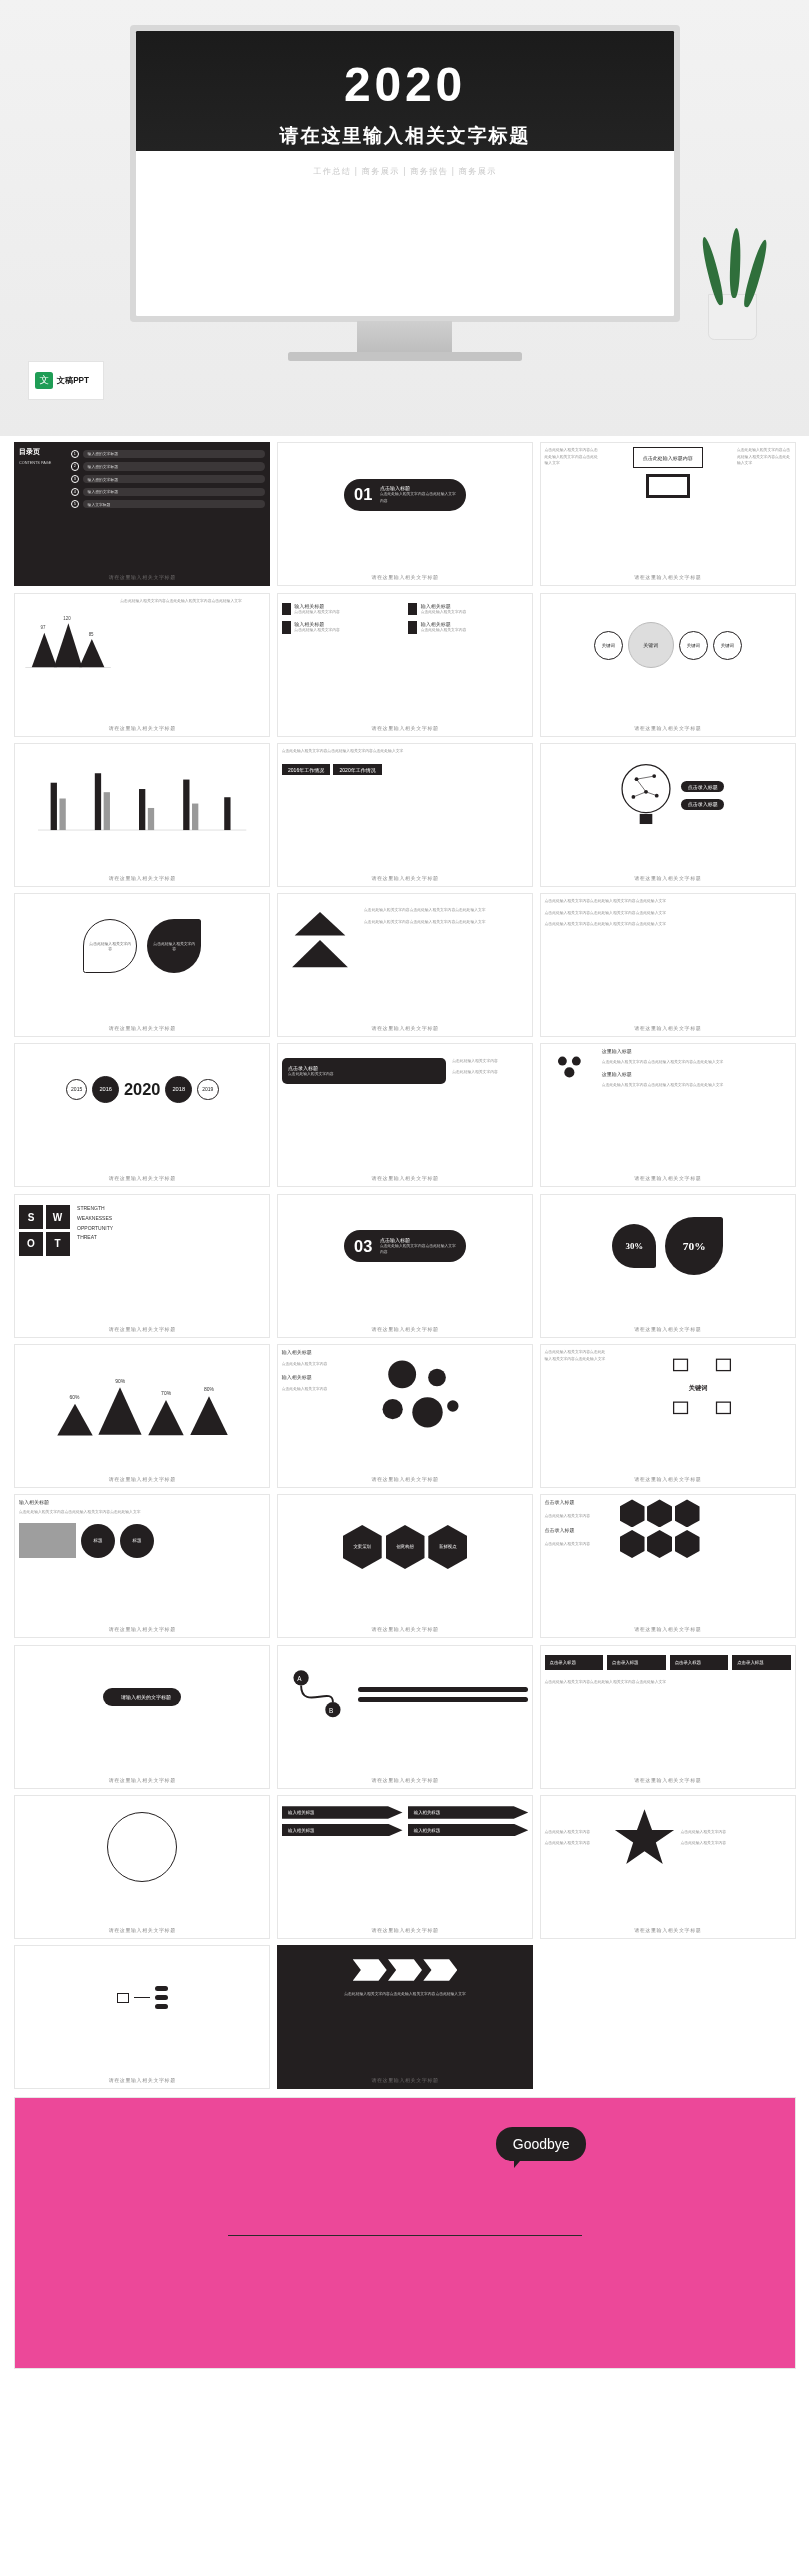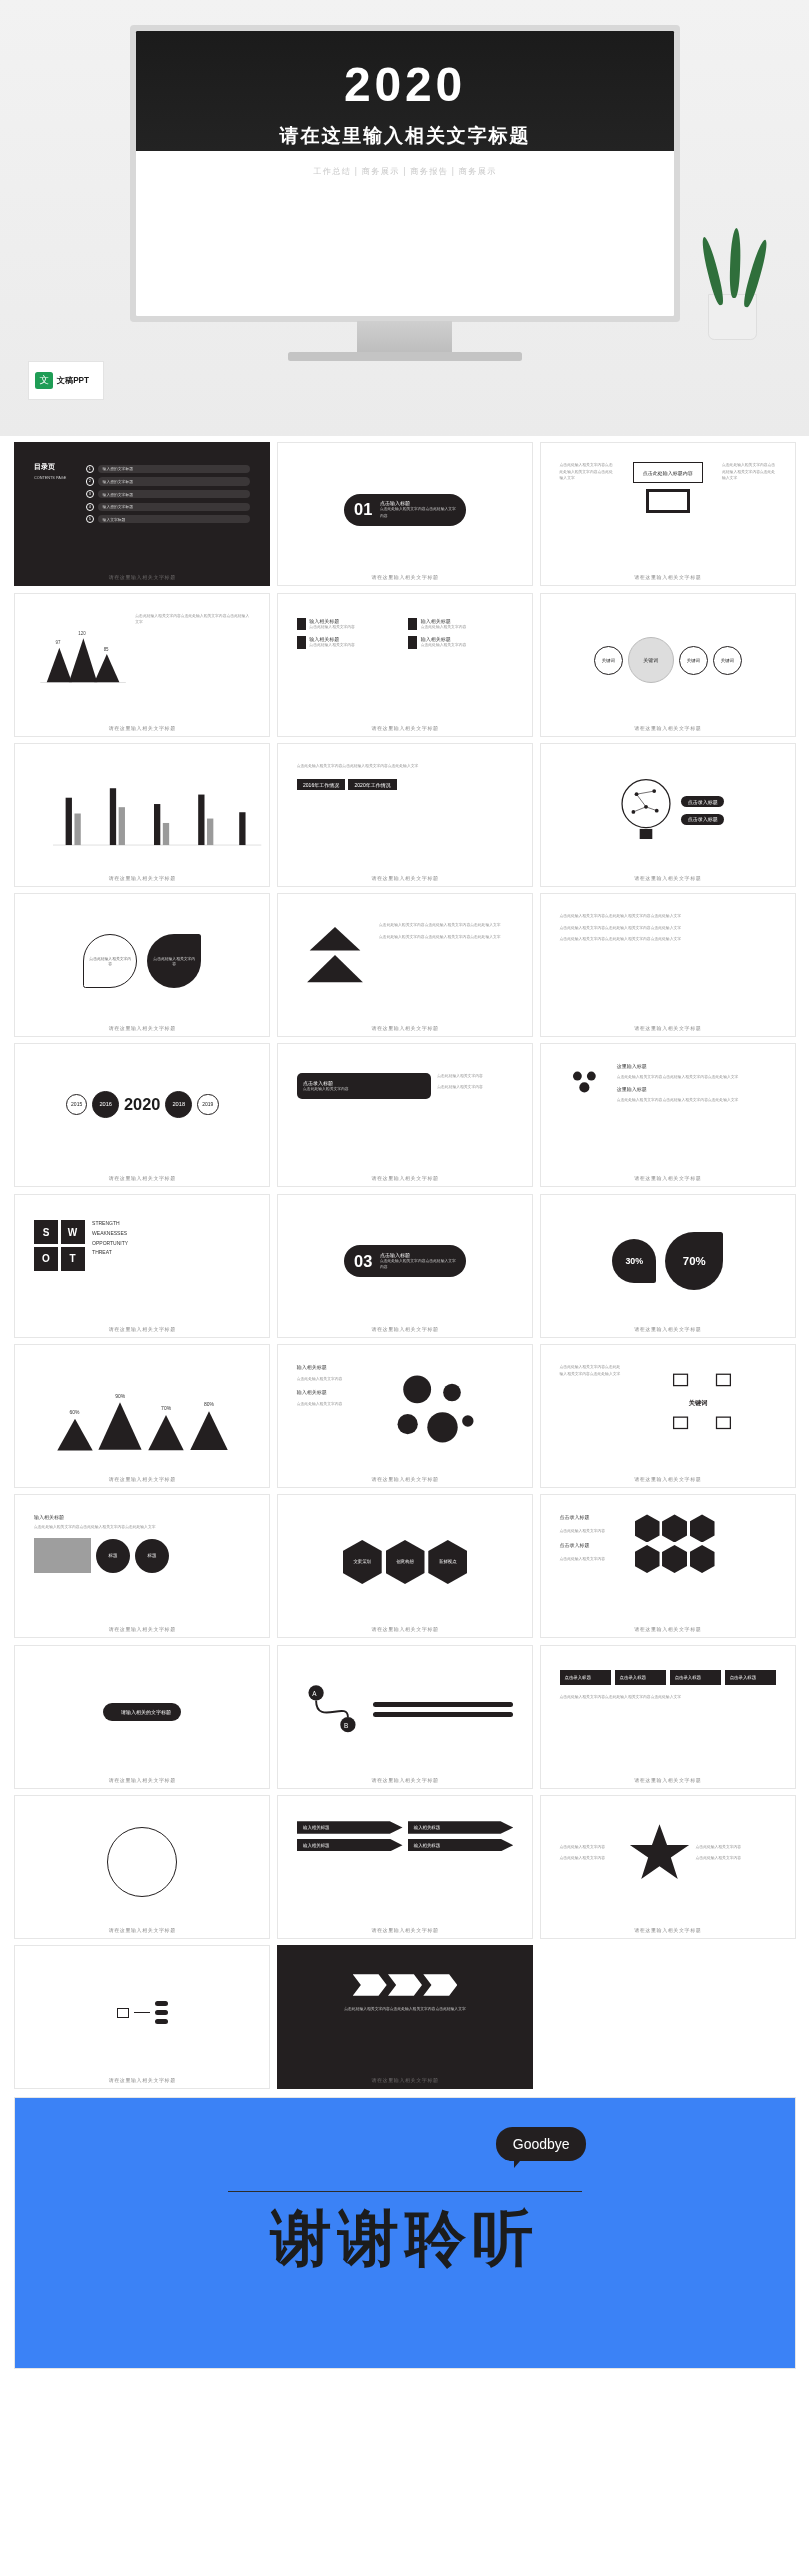--- a/index.html
+++ b/index.html
@@ -64,21 +64,21 @@
     color:#fff; font-size:9.5px; display:flex; align-items:center; justify-content:center; }
   .logo-text { font-size:8.2px; font-weight:bold; }
 
   
   .grid {
     display:grid; grid-template-columns:repeat(3, 1fr);
     gap:6.3px; padding:6.3px 14px 0 14px;
   }
   .slide {
     background:#fff; border:0.6px solid #e6e6e6; height:144px;
-    position:relative; overflow:hidden; padding:19px;
+    position:relative; overflow:hidden; padding:4px;
   }
   .slide.dark { background:#231f20; border-color:#231f20; }
   .slide-footer {
     position:absolute; left:0; right:0; bottom:5px; text-align:center;
     font-size:5px; color:#8a8a8a; letter-spacing:0.6px;
   }
   .slide.dark .slide-footer { color:#6d6a6a; }
 
   .tiny { font-size:3.8px; color:#8d8d8d; line-height:1.7; }
   .tiny.w { color:#cfcfcf; }
@@ -111,21 +111,21 @@
     width:8.2px; height:8.2px; border-radius:50%; border:0.6px solid #fff; color:#fff;
     font-size:3.8px; display:flex; align-items:center; justify-content:center; flex:none;
   }
   .kv-line .bar2 { flex:1; height:8.2px; background:#3b3738; border-radius:4.4px;
     display:flex; align-items:center; padding-left:5px; font-size:3.8px; color:#d8d8d8; }
 
   
   .thanks {
     margin:7.6px 14px 15px 14px; border:0.6px solid #e6e6e6; height:272px;
     position:relative; display:flex; flex-direction:column; align-items:center;
-    justify-content:center; background:#3b82f6;
+    justify-content:center; background:#ec4899;
   }
   .goodbye {
     position:absolute; right:209px; top:29px;
     background:#231f20; color:#fff; border-radius:16.4px; padding:8.9px 16.4px;
     font-size:14px;
   }
   .goodbye:after{
     content:""; position:absolute; left:17.7px; bottom:-7.6px; border-width:7.6px 6.3px 0 0;
     border-style:solid; border-color:#231f20 transparent transparent transparent;
   }
@@ -428,21 +428,21 @@
           <div class="col">
             <div class="lbl w">点击输入标题</div>
             <div class="tiny w" style="max-width:76px;">点击此处输入相关文字内容点击此处输入文字内容</div>
           </div>
         </div>
       </div>
       <div class="slide-footer">请在这里输入相关文字标题</div>
     </div>
 
     <div class="slide">
-      <div class="row center" style="height:95px; gap:8.9px;">
+      <div class="row center" style="height:95px; gap:8.9px;font-family:Liberation Serif, serif;">
         <div style="width:44px;height:44px;background:#231f20;border-radius:50% 50% 2.5px 50%;display:flex;align-items:center;justify-content:center;color:#fff;font-size:8.9px;font-weight:bold;">30%</div>
         <div style="width:58px;height:58px;background:#231f20;border-radius:50% 2.5px 50% 50%;display:flex;align-items:center;justify-content:center;color:#fff;font-size:11.4px;font-weight:bold;">70%</div>
       </div>
       <div class="slide-footer">请在这里输入相关文字标题</div>
     </div>
 
     <div class="slide">
       <div class="row" style="gap:3.8px; align-items:flex-end; height:89px; justify-content:center;">
         <div class="col center">
             <div class="lbl">60%</div>
@@ -652,17 +652,16 @@
       </div>
       <div class="tiny w" style="margin-top:10px;text-align:center;">点击此处输入相关文字内容点击此处输入相关文字内容点击此处输入文字</div>
       <div class="slide-footer">请在这里输入相关文字标题</div>
     </div>
 
   </div>
 
   <div class="thanks">
     <div class="goodbye">Goodbye</div>
     <div class="rule"></div>
-    <div class="thanks-cn">谢谢聆听</div>
   </div>
 
 </div>
 
 
 </body></html>

